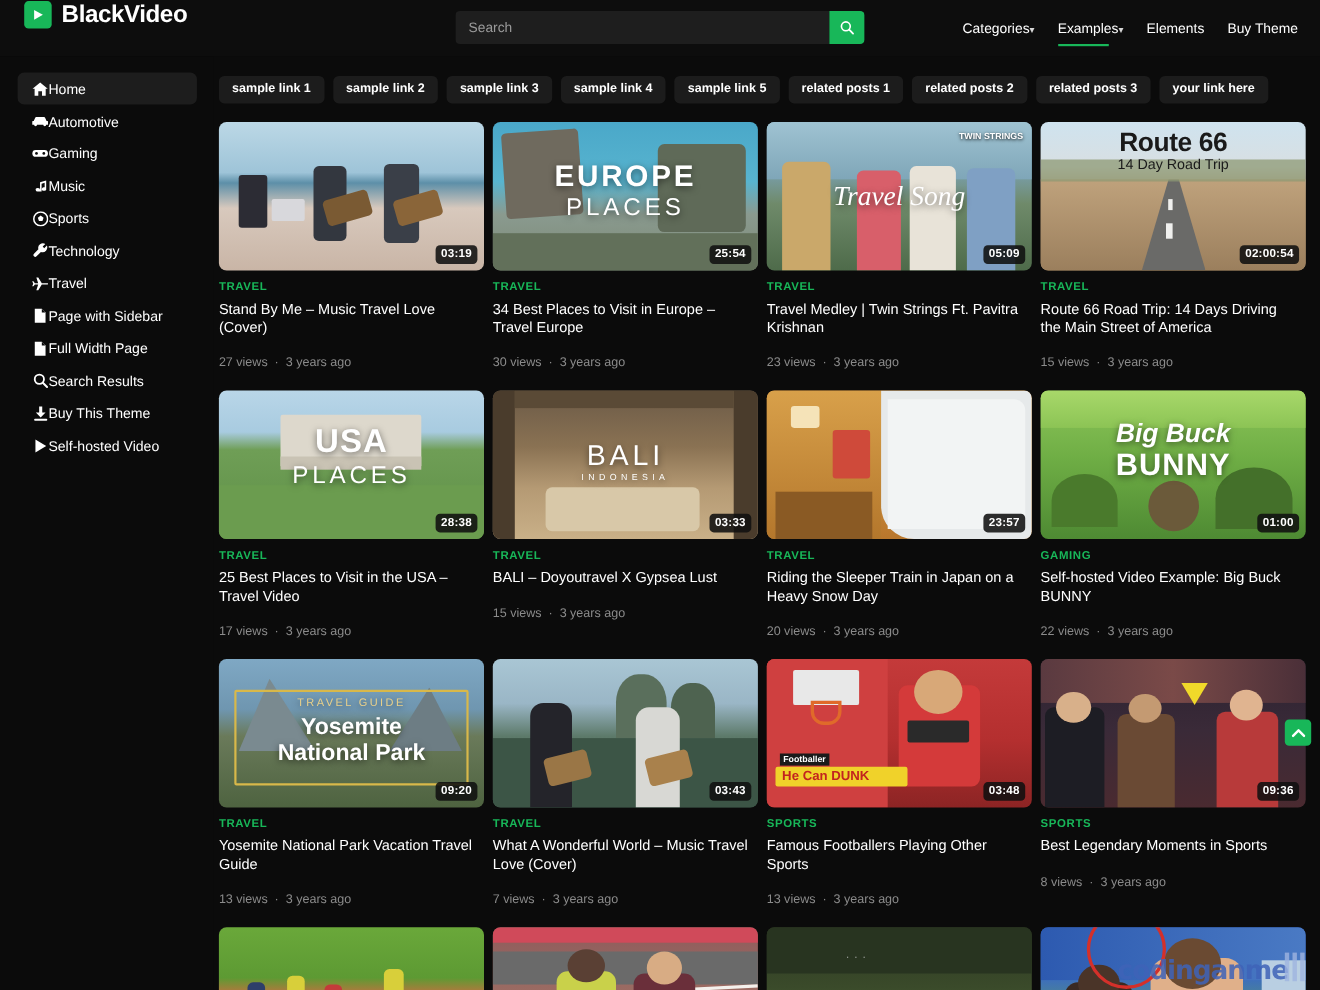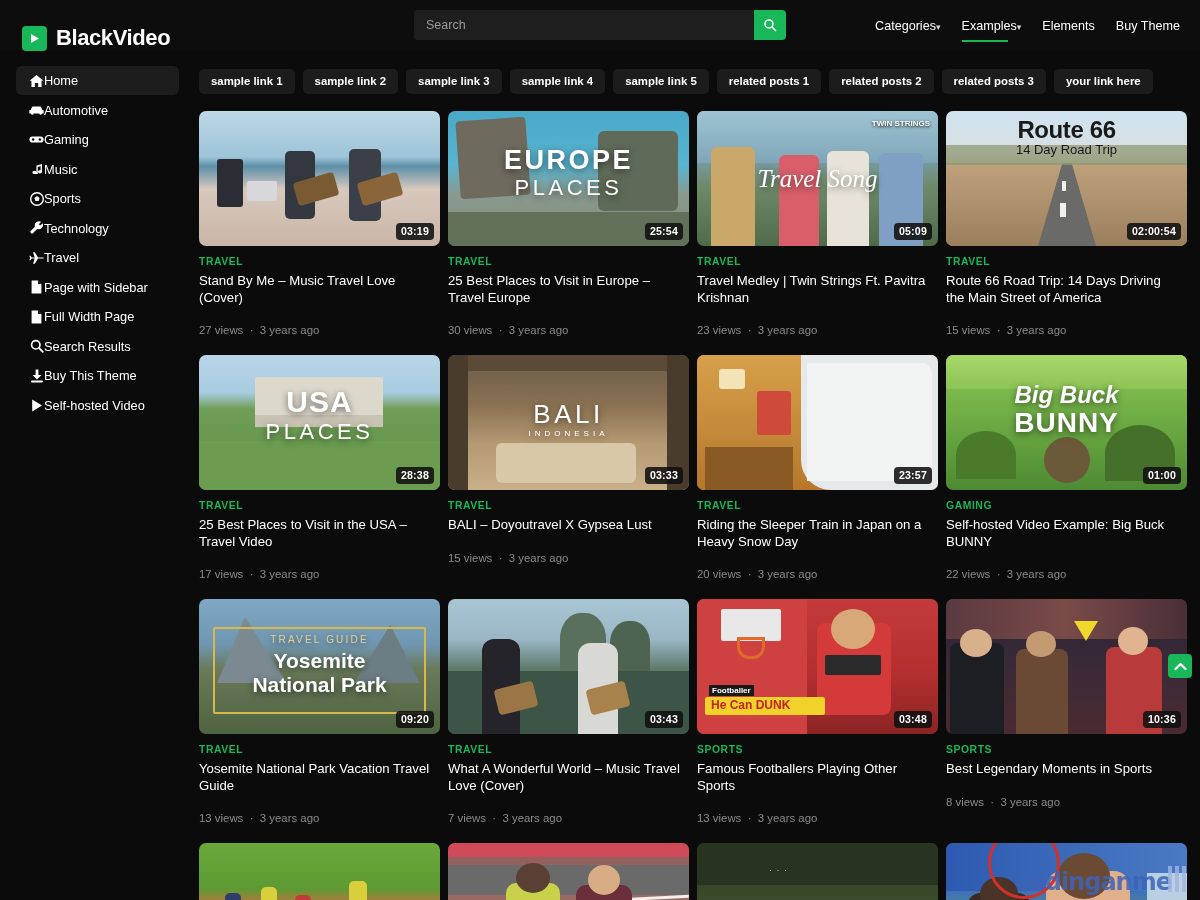--- a/index.html
+++ b/index.html
@@ -9,21 +9,21 @@
     font-family: "Liberation Sans", sans-serif;
     overflow: hidden;
   }
   body { position: relative; }
 
   
   .header {
     height: 51px;
     background: #0d0d0d;
     display: flex;
-    align-items: flex-end;
+    align-items: flex-start;
     position: relative;
     z-index: 20;
   }
   .logo-wrap {
     display: flex; align-items: center;
     margin-left: 22px;
     gap: 9px;
   }
   .logo-mark {
     width: 25px; height: 25px;
@@ -424,21 +424,21 @@
       <div class="card">
         <div class="thumb" style="background:linear-gradient(#4aa8c9 0%,#58b4cf 40%,#8a9a8f 62%,#7c8a76 100%);">
           <div style="position:absolute;left:10px;top:8px;width:70px;height:78px;background:#6f6a5e;border-radius:4px;transform:rotate(-4deg);"></div>
           <div style="position:absolute;left:150px;top:20px;width:80px;height:80px;background:#5f6a58;border-radius:6px;"></div>
           <div style="position:absolute;left:0;bottom:0;width:241px;height:34px;background:#62705a;"></div>
           <div class="overlay-text" style="top:34px;font-size:27px;font-weight:bold;letter-spacing:2.5px;">EUROPE</div>
           <div class="overlay-text" style="top:64px;font-size:22px;letter-spacing:3.5px;">PLACES</div>
           <span class="duration">25:54</span>
         </div>
         <div class="cat">TRAVEL</div>
-        <div class="title">25 Best Places to Visit in Europe – Travel Europe</div>
+        <div class="title">34 Best Places to Visit in Europe – Travel Europe</div>
         <div class="meta">
           <span>30 views</span>
           &nbsp;·&nbsp;
           <span>3 years ago</span>
         </div>
       </div>
 
       <div class="card">
         <div class="thumb" style="background:linear-gradient(#8fb7c9 0%,#7ba2b6 30%,#6f8a6a 55%,#4e6b4a 100%);">
           <div style="position:absolute;left:0;top:0;width:241px;height:52px;background:linear-gradient(#9fc3d2,#7fa6b8);"></div>
@@ -618,21 +618,21 @@
       <div class="card">
         <div class="thumb" style="background:linear-gradient(#2a2230 0%,#3a2a38 48%,#4a2a30 100%);">
           <div style="position:absolute;left:0;top:0;width:241px;height:40px;background:linear-gradient(90deg,#5a3a40,#7a4a48,#4a2f38);"></div>
           <div style="position:absolute;left:4px;top:44px;width:54px;height:91px;background:#1d1d24;border-radius:8px 8px 0 0;"></div>
           <div style="position:absolute;left:14px;top:30px;width:32px;height:28px;background:#d8b08a;border-radius:50%;"></div>
           <div style="position:absolute;left:70px;top:50px;width:52px;height:85px;background:#6a4a34;border-radius:8px 8px 0 0;"></div>
           <div style="position:absolute;left:80px;top:32px;width:30px;height:26px;background:#c49a72;border-radius:50%;"></div>
           <div style="position:absolute;left:160px;top:48px;width:56px;height:87px;background:#b83a3a;border-radius:8px 8px 0 0;"></div>
           <div style="position:absolute;left:172px;top:28px;width:30px;height:28px;background:#e0b490;border-radius:50%;"></div>
           <div style="position:absolute;left:128px;top:22px;width:0;height:0;border-left:12px solid transparent;border-right:12px solid transparent;border-top:20px solid #f0d92a;"></div>
-          <span class="duration">10:36</span>
+          <span class="duration">09:36</span>
         </div>
         <div class="cat">SPORTS</div>
         <div class="title">Best Legendary Moments in Sports</div>
         <div class="meta">
           <span>8 views</span>
           &nbsp;·&nbsp;
           <span>3 years ago</span>
         </div>
       </div>
 

